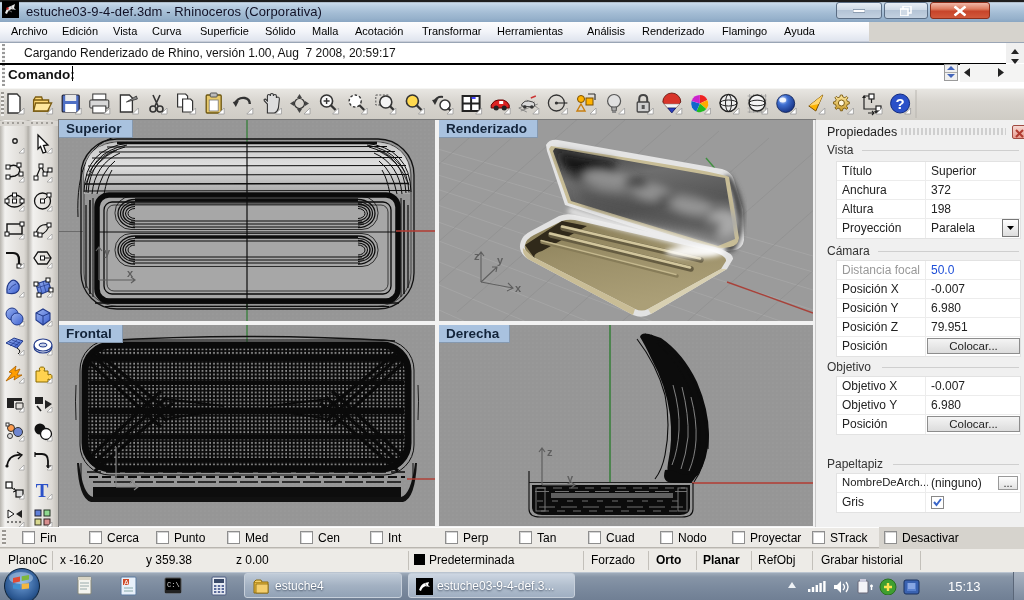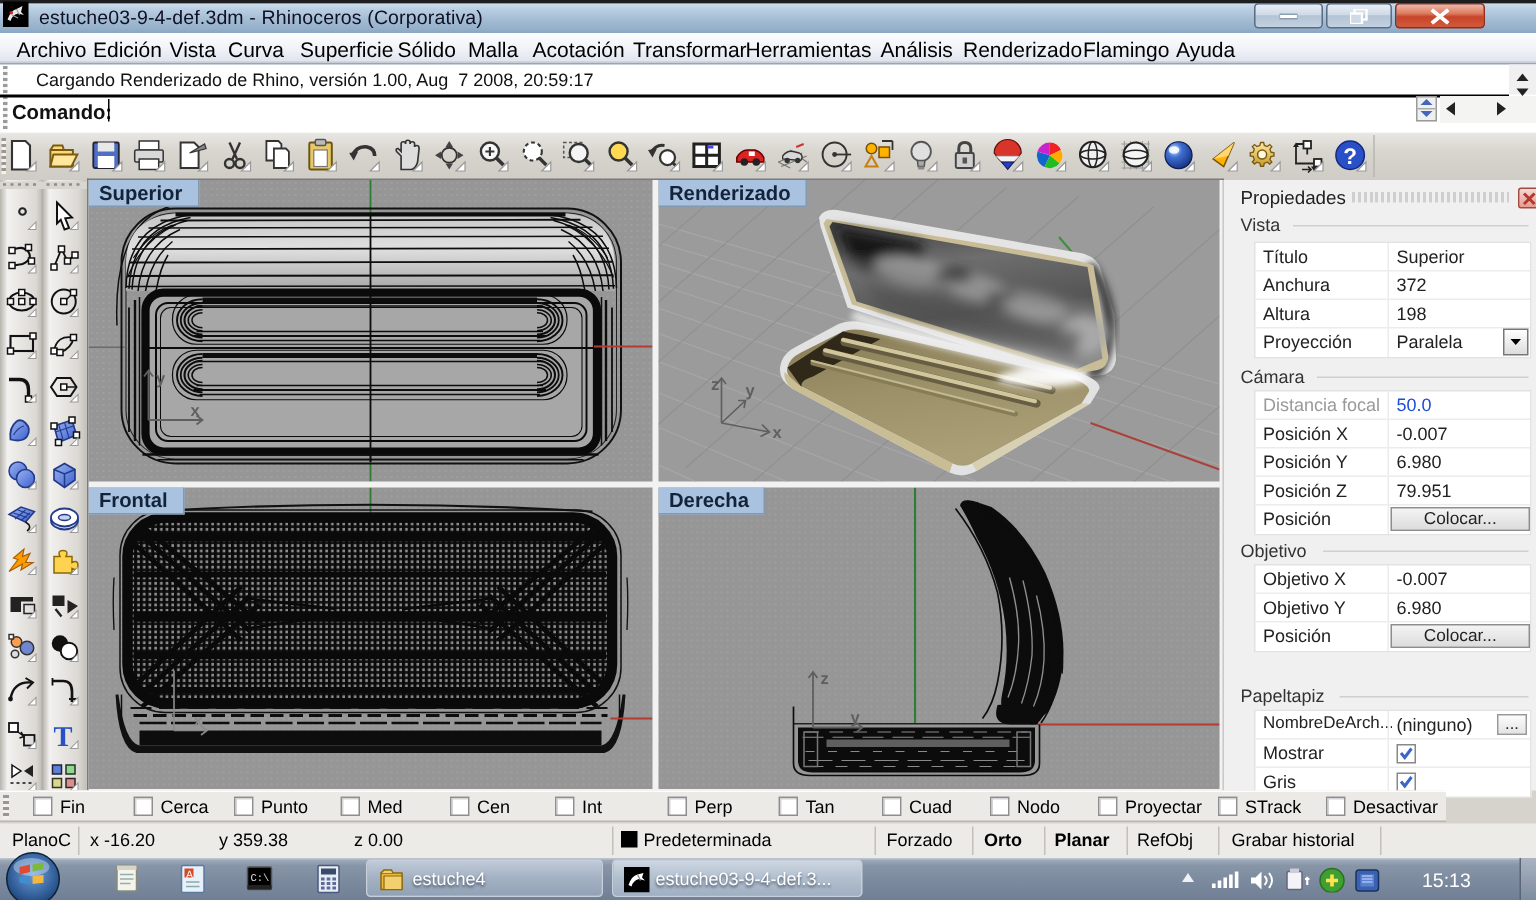--- a/index.html
+++ b/index.html
@@ -16,24 +16,24 @@
   .winbtn { top:2px; height:17px; border:1px solid #5a6d84; border-radius:3px;
     background:linear-gradient(180deg,#e8eef5 0%,#cfdae6 45%,#b4c4d6 50%,#c3d1e0 100%); }
   #btnmin { left:836px; width:46px; }
   #btnmax { left:884px; width:44px; }
   #btnclose { left:930px; width:60px;
     background:linear-gradient(180deg,#f0b8a8 0%,#dd7b5f 40%,#c8442a 55%,#d1593c 100%);
     border-color:#8c2e1b; }
   .winbtn svg { position:absolute; left:50%; top:50%; transform:translate(-50%,-50%); }
 
   
-  #menubar { left:0; top:22px; width:1024px; height:20px;
+  #menubar { left:0; top:22px; width:869px; height:20px;
     background:linear-gradient(180deg,#fdfdfe 0%,#f2f4f9 50%,#dfe4ee 100%);
     border-bottom:1px solid #c8cdd8;
-    font-size:14px; color:#000; }
+    font-size:11px; color:#000; }
   #menubar span { position:absolute; top:3px; }
 
   
   #cmdarea { left:0; top:42px; width:1024px; height:46px; background:#fff; border-top:1px solid #9aa5b5;}
   #cmdgrip { left:2px; top:44px; width:5px; height:42px;
     background:repeating-linear-gradient(180deg,#9a9a9a 0 2px,#f5f5f5 2px 4px); width:3px;}
   #cmdhist { left:24px; top:46px; font-size:12px; color:#111; }
   #cmdsep { left:0px; top:63px; width:1006px; height:2px; background:#000; }
   #cmdlabel { left:8px; top:67px; font-size:13.5px; font-weight:bold; color:#111; }
   #cmdcursor { left:72px; top:66px; width:1px; height:15px; background:#000; }
@@ -68,21 +68,21 @@
   .rptable { position:absolute; left:20px; width:185px; background:#fff; border:1px solid #e2e2e2; }
   .rprow { position:relative; height:19px; border-bottom:1px solid #ececec; font-size:12px; color:#222; }
   .rprow:last-child { border-bottom:none; }
   .rplab { position:absolute; left:5px; top:2px; }
   .rpval { position:absolute; left:94px; top:2px; }
   .rpcolsep { position:absolute; left:88px; top:0; width:1px; height:100%; background:#ececec; }
   .rpbtn { position:absolute; left:90px; top:1px; width:93px; height:16px; font-size:11.5px; text-align:center;
      border:1px solid #8d8d8d; background:linear-gradient(180deg,#f4f4f4,#dcdcdc); line-height:15px; }
 
   
-  #osnap { left:0; top:527px; width:964px; height:21px; background:#eceae6; border-top:1px solid #fdfdfd; border-bottom:1px solid #b9b6b0;}
+  #osnap { left:0; top:527px; width:879px; height:21px; background:#eceae6; border-top:1px solid #fdfdfd; border-bottom:1px solid #b9b6b0;}
   .oscb { position:absolute; top:3px; width:13px; height:13px; background:#fff; border:1px solid #8e8e8e;
      box-shadow:inset 1px 1px 0 #d5d5d5; }
   .oslab { position:absolute; top:3px; font-size:12px; color:#000; }
 
   
   #statusbar { left:0; top:549px; width:1024px; height:23px; background:#edebe7; font-size:12px; color:#000; }
   #statusbar .cell { position:absolute; top:4px; }
   #statusbar .vsep { position:absolute; top:2px; width:1px; height:19px; background:#c3c0ba; }
 
   
@@ -1018,27 +1018,20 @@
     <div class="rpsect" style="top:337px">Papeltapiz</div>
     <div class="rpline" style="left:77px; top:344px; width:126px;"></div>
     <div class="rptable" style="top:353px;">
       <div class="rprow">
           <span class="rplab" style="max-width:86px;overflow:hidden;white-space:nowrap;display:inline-block;font-size:11.3px;">NombreDeArch...</span>
           <span class="rpcolsep"></span>
           <span class="rpval">(ninguno)</span>
         <span style="position:absolute; right:2px; top:2px; width:20px; height:14px; border:1px solid #999; background:linear-gradient(180deg,#fdfdfd,#e3e3e3); font-size:11px; text-align:center; line-height:12px;">...</span>
       </div>
       <div class="rprow">
-          <span class="rplab">Mostrar</span>
-          <span class="rpcolsep"></span>
-        <span style="position:absolute; left:94px; top:3px; width:13px; height:13px; background:#fff; border:1px solid #888;"><svg width="11" height="11">
-              <path d="M2 5 L4.5 8 L9 2" stroke="#3a66c8" stroke-width="2" fill="none"></path>
-            </svg></span>
-      </div>
-      <div class="rprow">
           <span class="rplab">Gris</span>
           <span class="rpcolsep"></span>
         <span style="position:absolute; left:94px; top:3px; width:13px; height:13px; background:#fff; border:1px solid #888;"><svg width="11" height="11">
               <path d="M2 5 L4.5 8 L9 2" stroke="#3a66c8" stroke-width="2" fill="none"></path>
             </svg></span>
       </div>
     </div>
   </div>
 
   <div id="osnap" class="abs">

